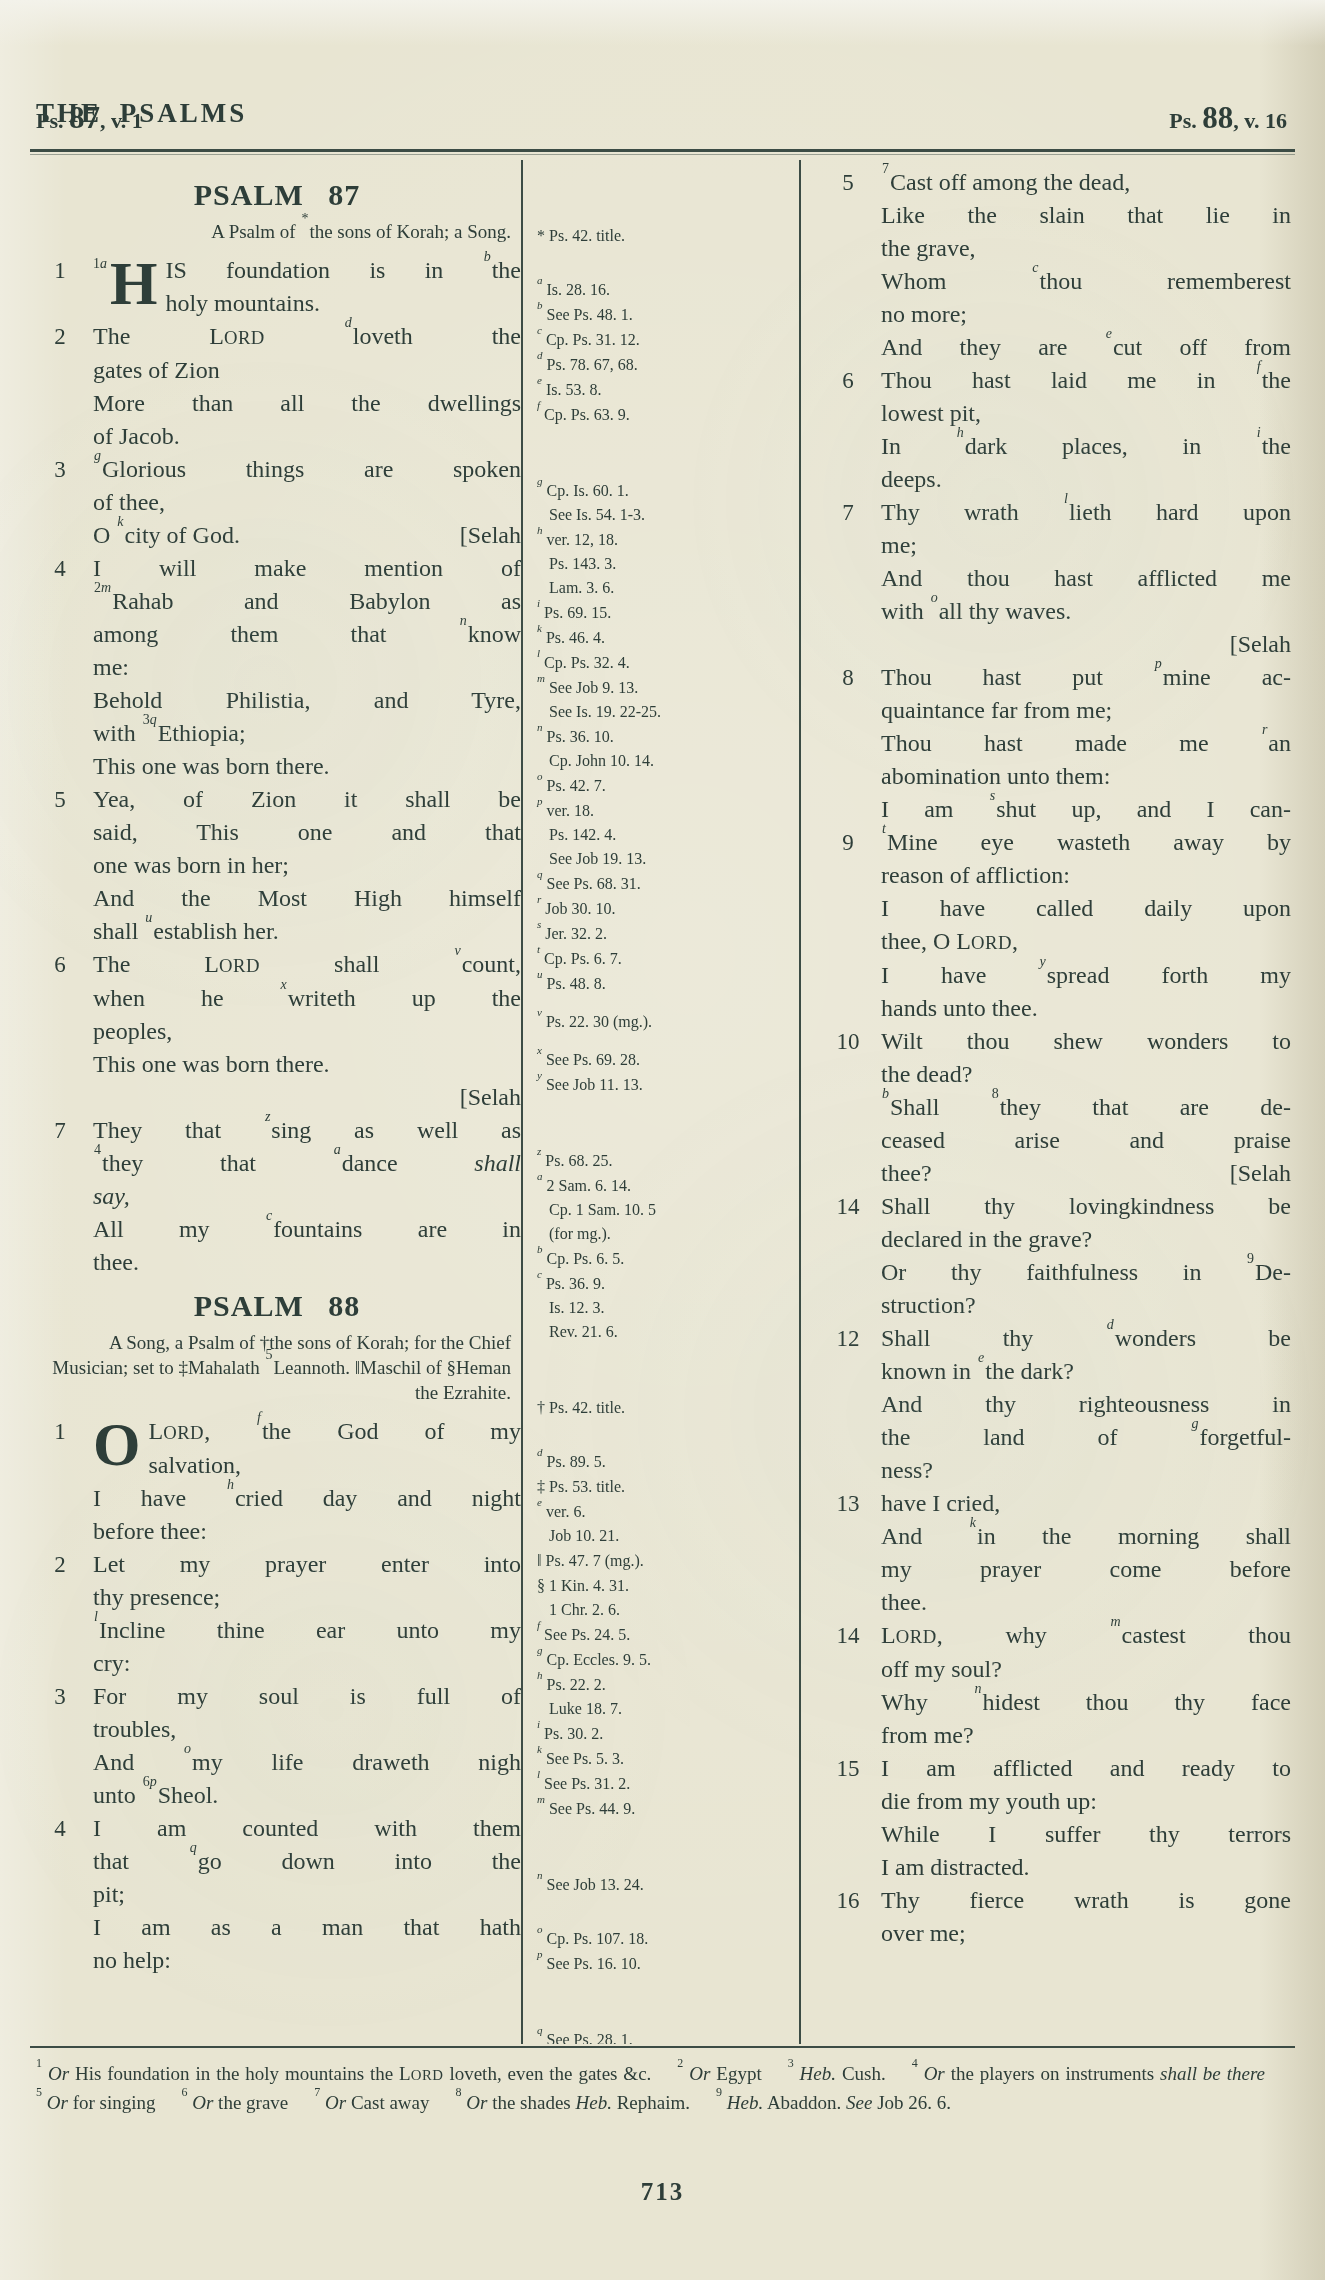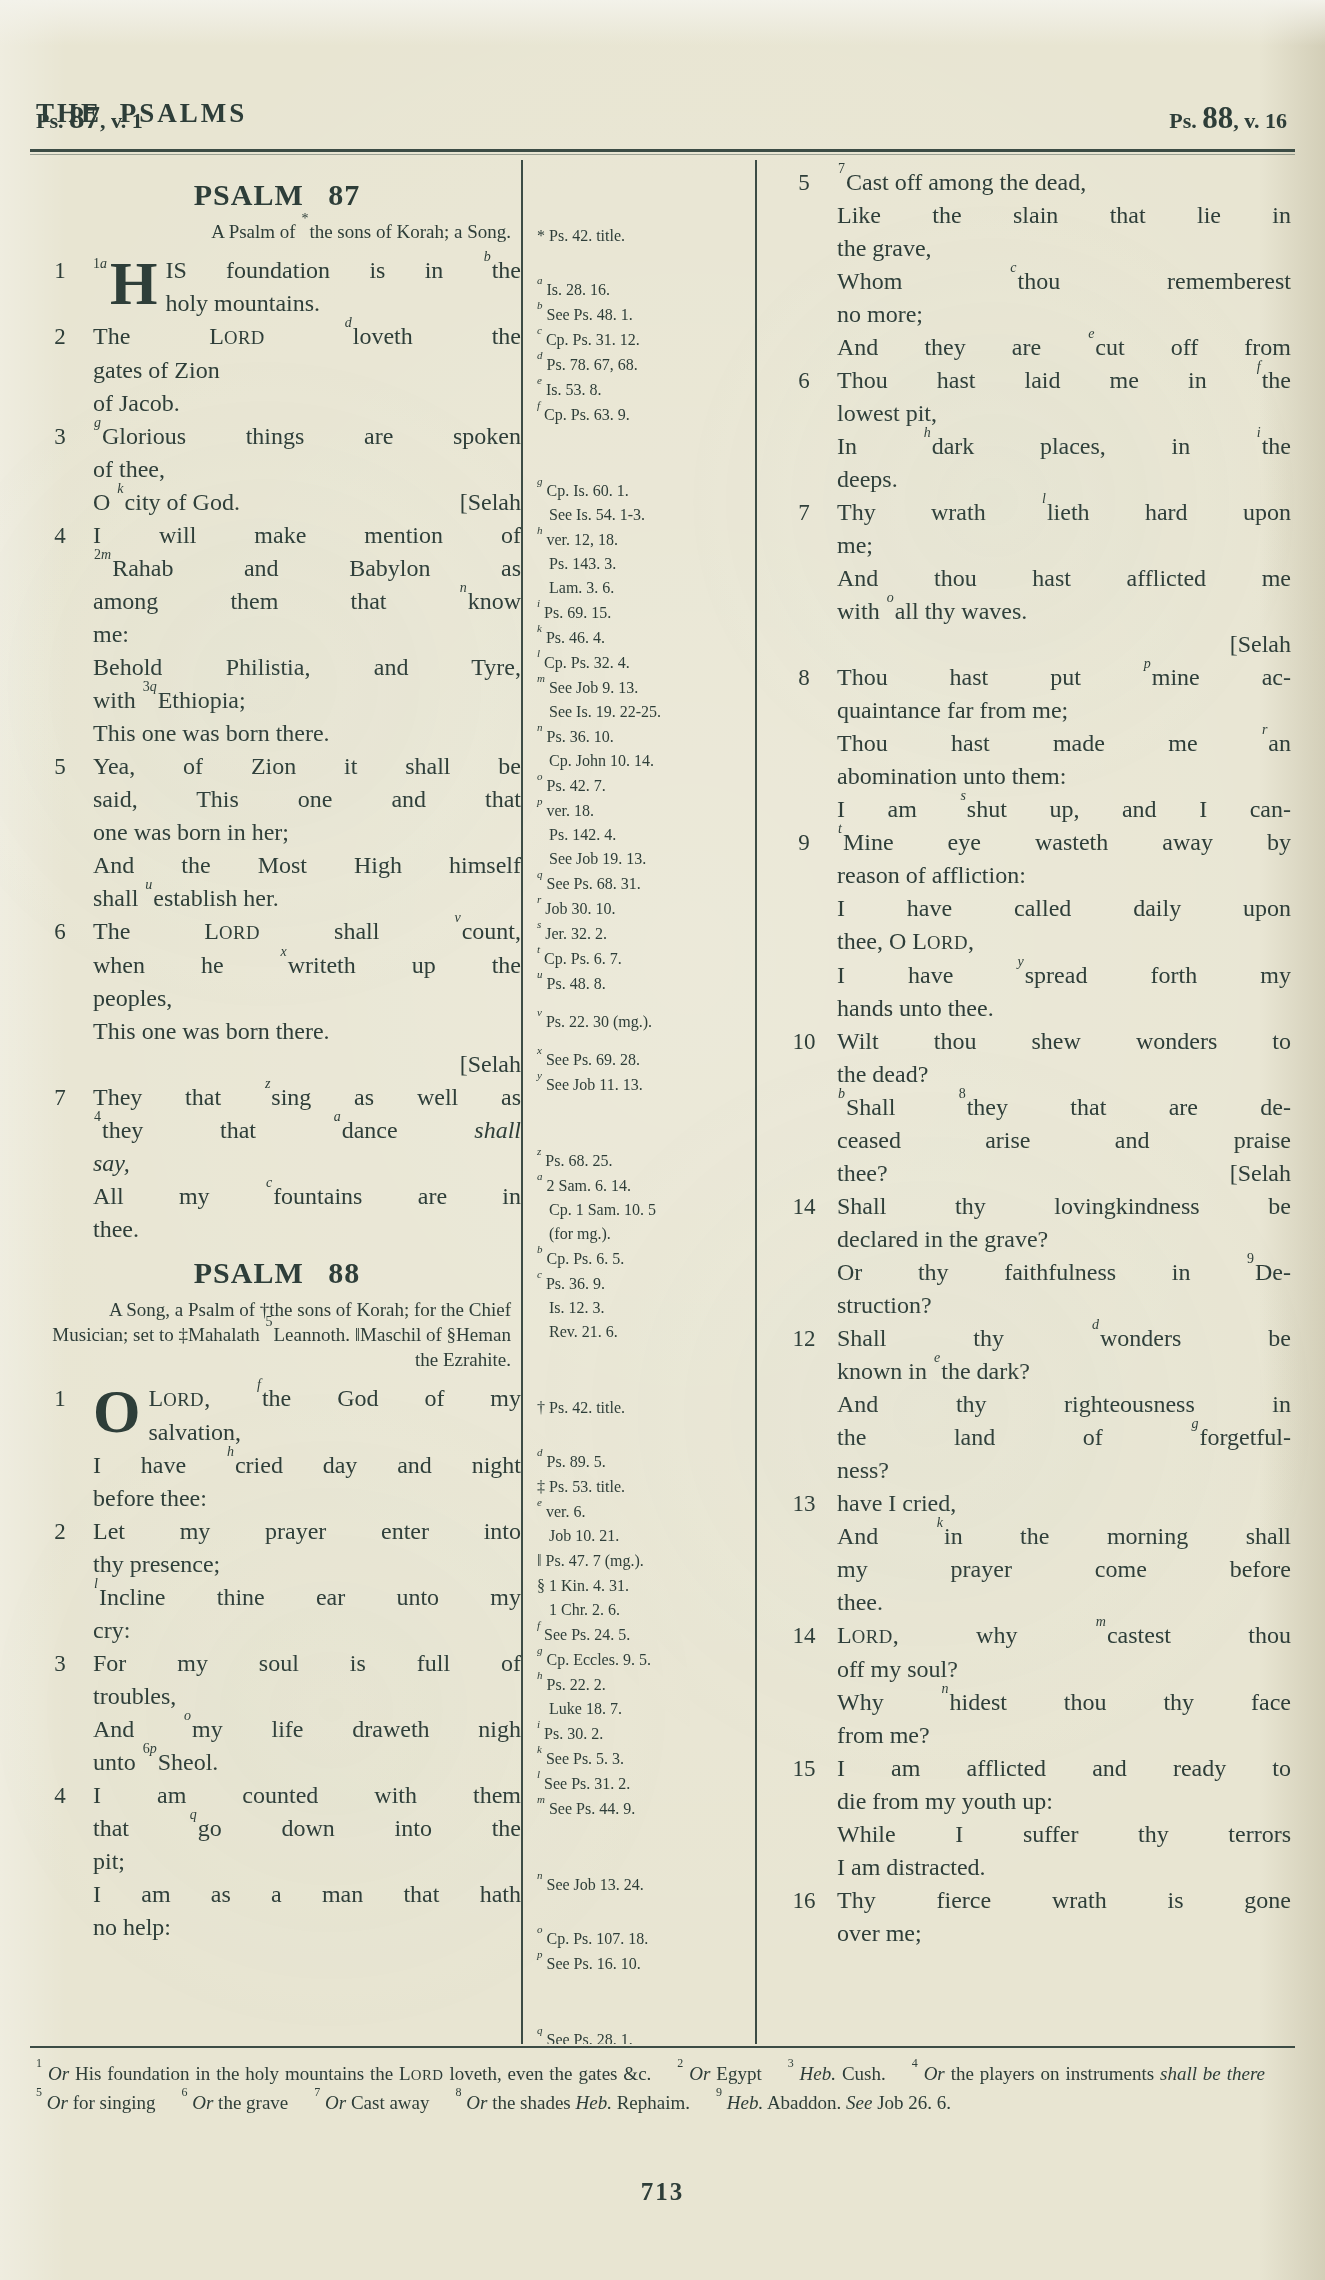--- a/index.html
+++ b/index.html
@@ -34,21 +34,21 @@
   .h-left{position:absolute;left:0;top:12px;font-size:22px;}
   .h-right{position:absolute;right:0;top:12px;font-size:22px;}
   .h-num{font-size:31px;font-weight:bold;}
   .h-center{position:absolute;left:0;right:0;top:10px;text-align:left;font-size:27px;letter-spacing:3px;word-spacing:8px;}
   .rule-top{position:absolute;left:30px;right:30px;top:149px;height:2px;
     border-top:3px solid var(--rule);border-bottom:1px solid rgba(60,76,69,.45);}
 
   
   .cols{position:absolute;top:160px;left:33px;width:1260px;height:1884px;display:flex;overflow:hidden;}
   .col-l{width:488px;padding-top:8px;box-sizing:border-box;}
-  .col-m{width:236px;box-sizing:border-box;border-left:2px solid var(--rule);border-right:2px solid var(--rule);
+  .col-m{width:280px;box-sizing:border-box;border-left:2px solid var(--rule);border-right:2px solid var(--rule);
     padding:64px 8px 0 14px;font-size:16px;line-height:24px;}
   .col-r{flex:1;box-sizing:border-box;padding:6px 2px 0 20px;}
 
   .col-l,.col-r{font-size:24px;line-height:33px;}
 
   .ps-heading{text-align:center;font-size:30px;font-weight:bold;letter-spacing:1px;word-spacing:16px;margin:10px 0 8px;}
   .ps-subtitle{text-align:right;font-size:19px;line-height:25px;font-weight:normal;margin:0 10px 10px;}
 
   .verse{position:relative;padding-left:60px;}
   .vnum{position:absolute;left:4px;top:0;width:46px;text-align:center;font-size:23px;}
@@ -104,20 +104,21 @@
         <span class="vnum">1</span>
         <sup class="pre">1<i>a</i></sup>
         <span class="dropcap">H</span>
         <div class="vline fj">IS foundation is in <sup class="mk"><i>b</i></sup>the</div>
         <div class="vline">holy mountains.</div>
       </div>
       <div class="verse">
         <span class="vnum">2</span>
         <div class="vline fj">The L<span class="sc">ORD</span> <sup class="mk"><i>d</i></sup>loveth the</div>
         <div class="vline">gates of Zion</div>
+        <div class="vline fj">More than all the dwellings</div>
         <div class="vline">of Jacob.</div>
       </div>
       <div class="verse">
         <span class="vnum">3</span>
         <div class="vline fj"><sup class="mk"><i>g</i></sup>Glorious things are spoken</div>
         <div class="vline">of thee,</div>
         <div class="vline"><span class="selah">[Selah</span>O <sup class="mk"><i>k</i></sup>city of God.</div>
       </div>
       <div class="verse">
         <span class="vnum">4</span>

